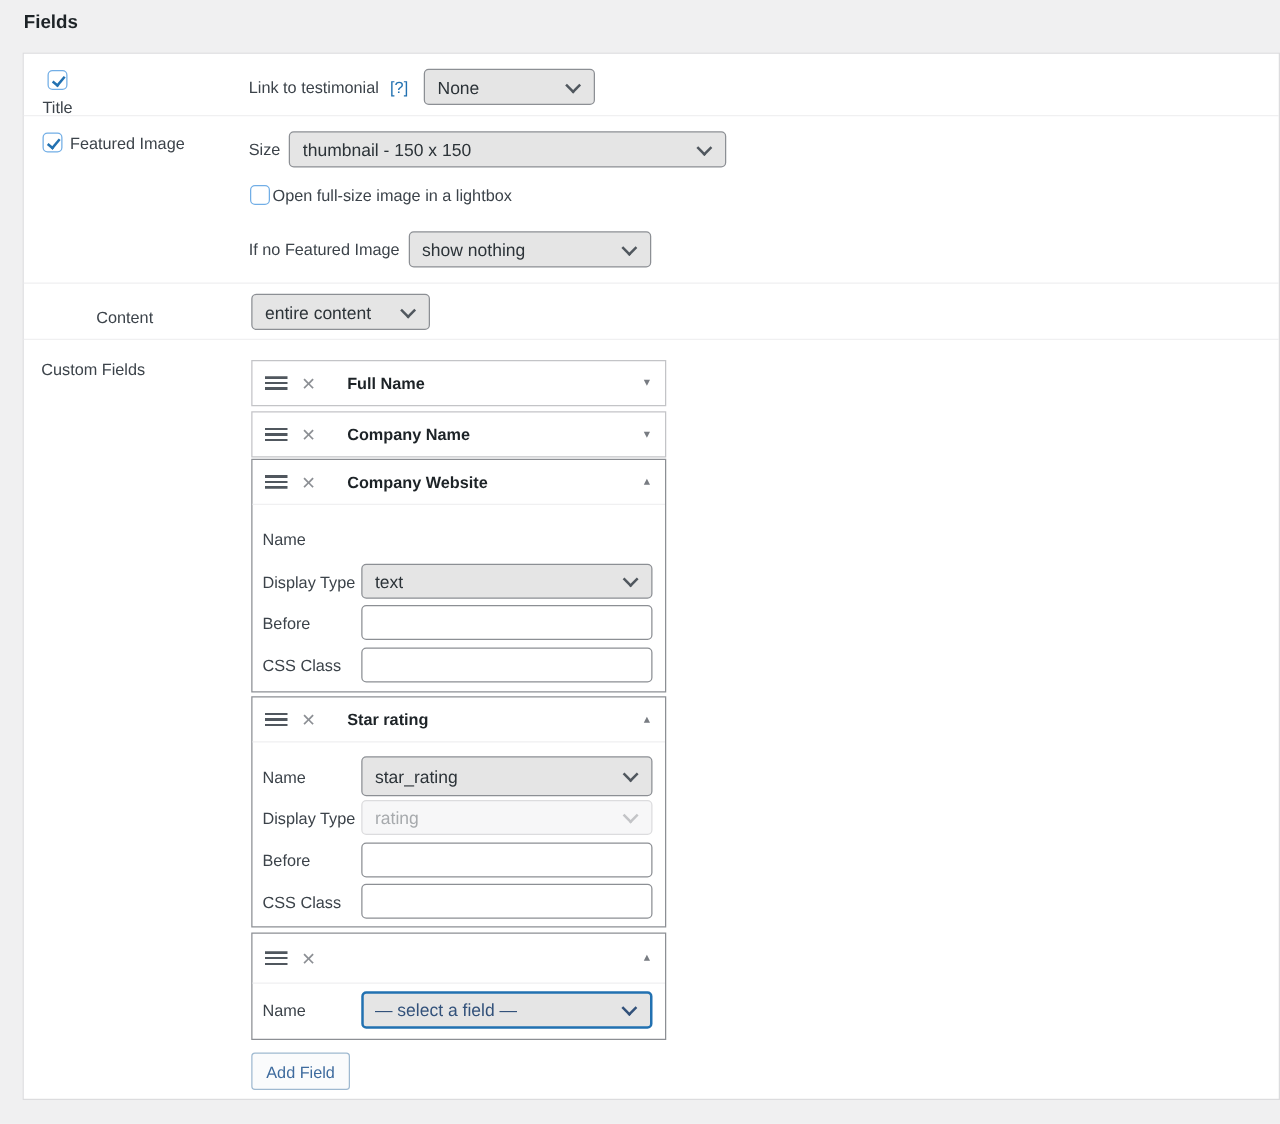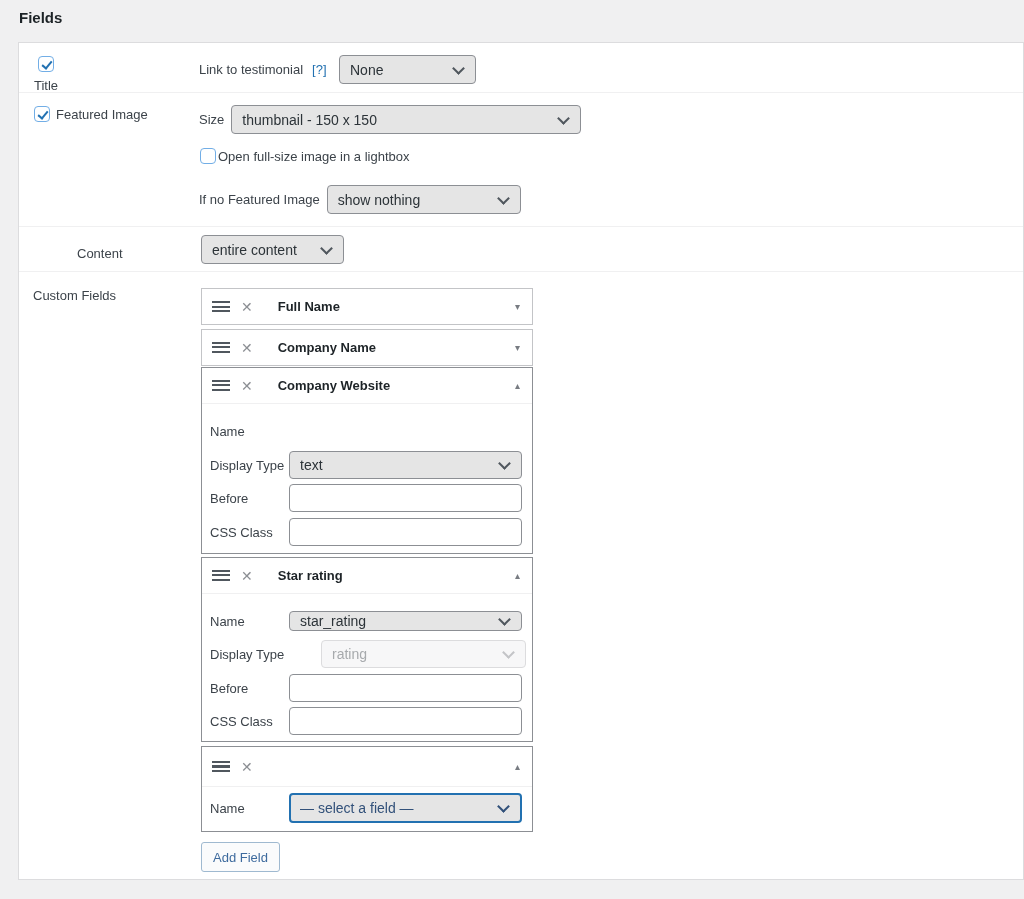--- a/index.html
+++ b/index.html
@@ -34,21 +34,21 @@
   .select {
     box-sizing:border-box; border:1px solid #8c8f94; border-radius:4px; background:#e5e5e5;
     display:flex; align-items:center; padding:0 28px 0 10px; font-size:14px; color:#2c3338;
     position:relative; cursor:pointer; white-space:nowrap; overflow:hidden;
   }
   .select .chev {
     position:absolute; right:12px; top:50%; width:7px; height:7px;
     border-right:2px solid #50575e; border-bottom:2px solid #50575e;
     transform:translateY(-68%) rotate(45deg);
   }
-  .select.disabled { background:#f7f7f8; border-color:#dcdcde; color:#a7aaad; cursor:default;margin-left:32px; }
+  .select.disabled { background:#f7f7f8; border-color:#dcdcde; color:#a7aaad; cursor:default; }
   .select.disabled .chev { border-color:#c3c4c7; }
   .select.focused { border:2px solid #2271b1; color:#32517a; padding-left:9px; }
   .select.focused .chev { border-color:#32517a; }
 
   
   .tinput {
     box-sizing:border-box; border:1px solid #8c8f94; border-radius:4px; background:#fff;
     height:28px; font-family:"Liberation Sans",sans-serif; font-size:13px; color:#2c3338; padding:0 8px; outline:none;
   }
 
@@ -187,21 +187,21 @@
 
       <div class="card expanded" style="top:514px; height:185px;">
         <div class="card-header">
           <span class="drag"></span>
           <span class="x-icon">✕</span>
           <span class="card-title">Star rating</span>
           <span class="arrow">▴</span>
         </div>
         <div class="frow" style="top:49px; width:316px;">
           <span class="flabel">Name</span>
-          <div class="select" style="width:233px; height:20px;">
+          <div class="select" style="width:233px; height:32px;">
             <span>star_rating</span>
             <span class="chev"></span>
           </div>
         </div>
         <div class="frow" style="top:82px; width:316px;">
           <span class="flabel">Display Type</span>
           <div class="select disabled" style="width:233px; height:28px;">
             <span>rating</span>
             <span class="chev"></span>
           </div>

